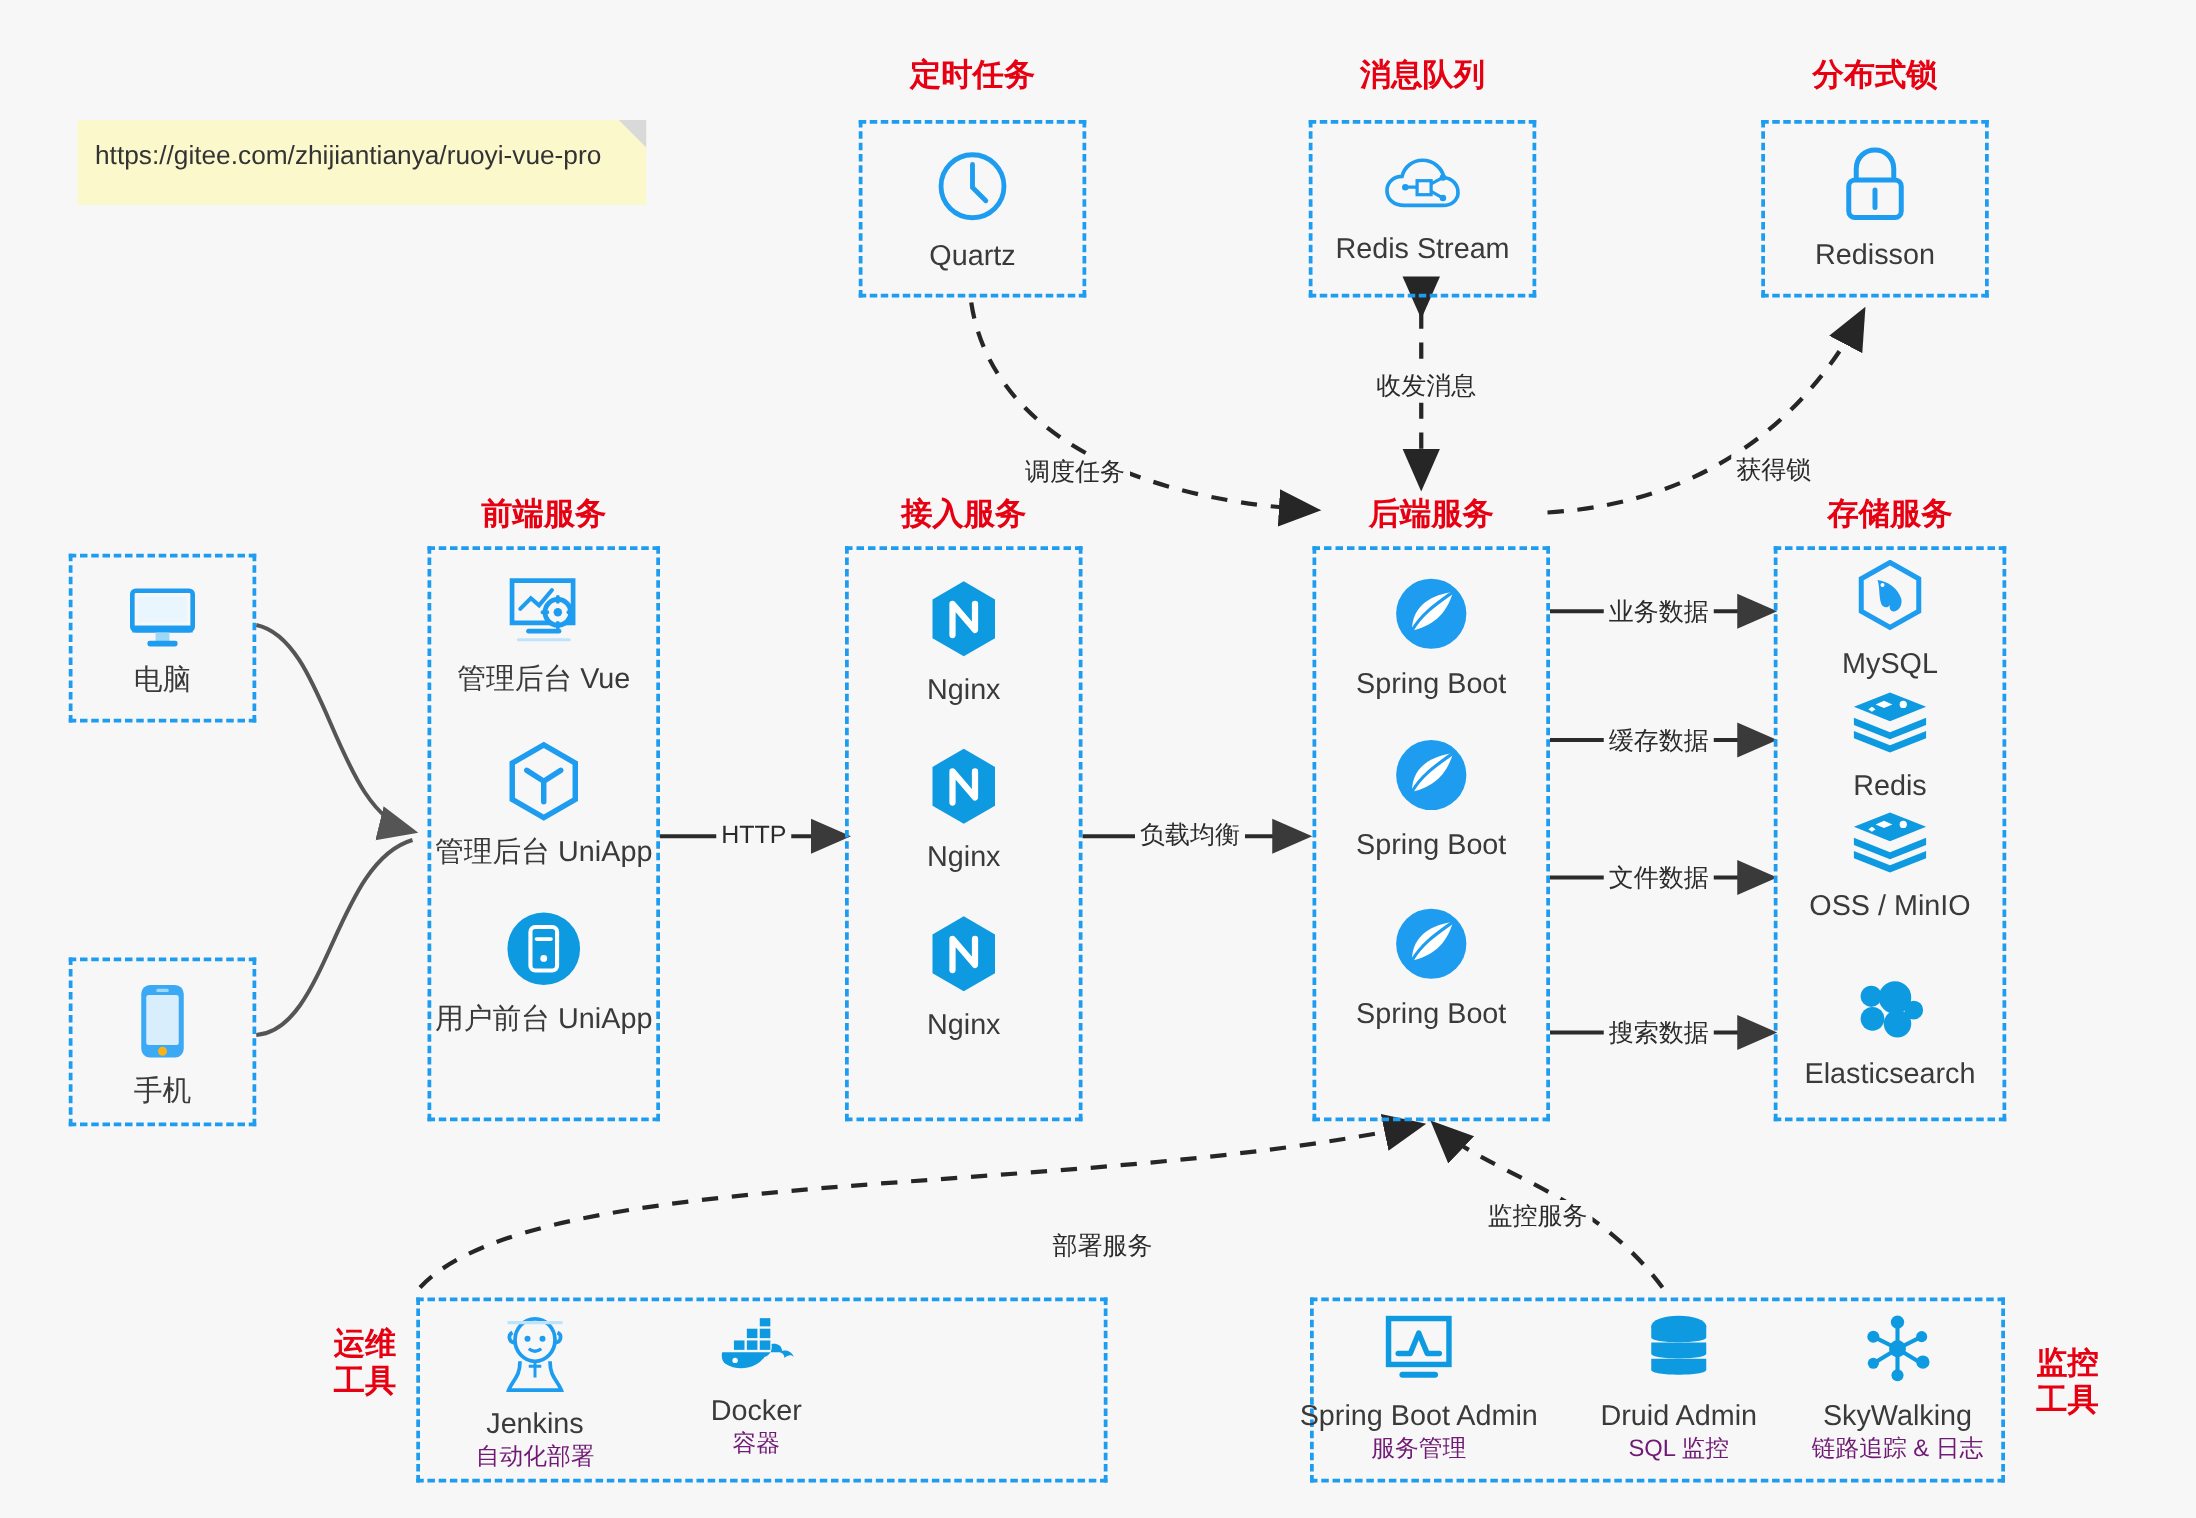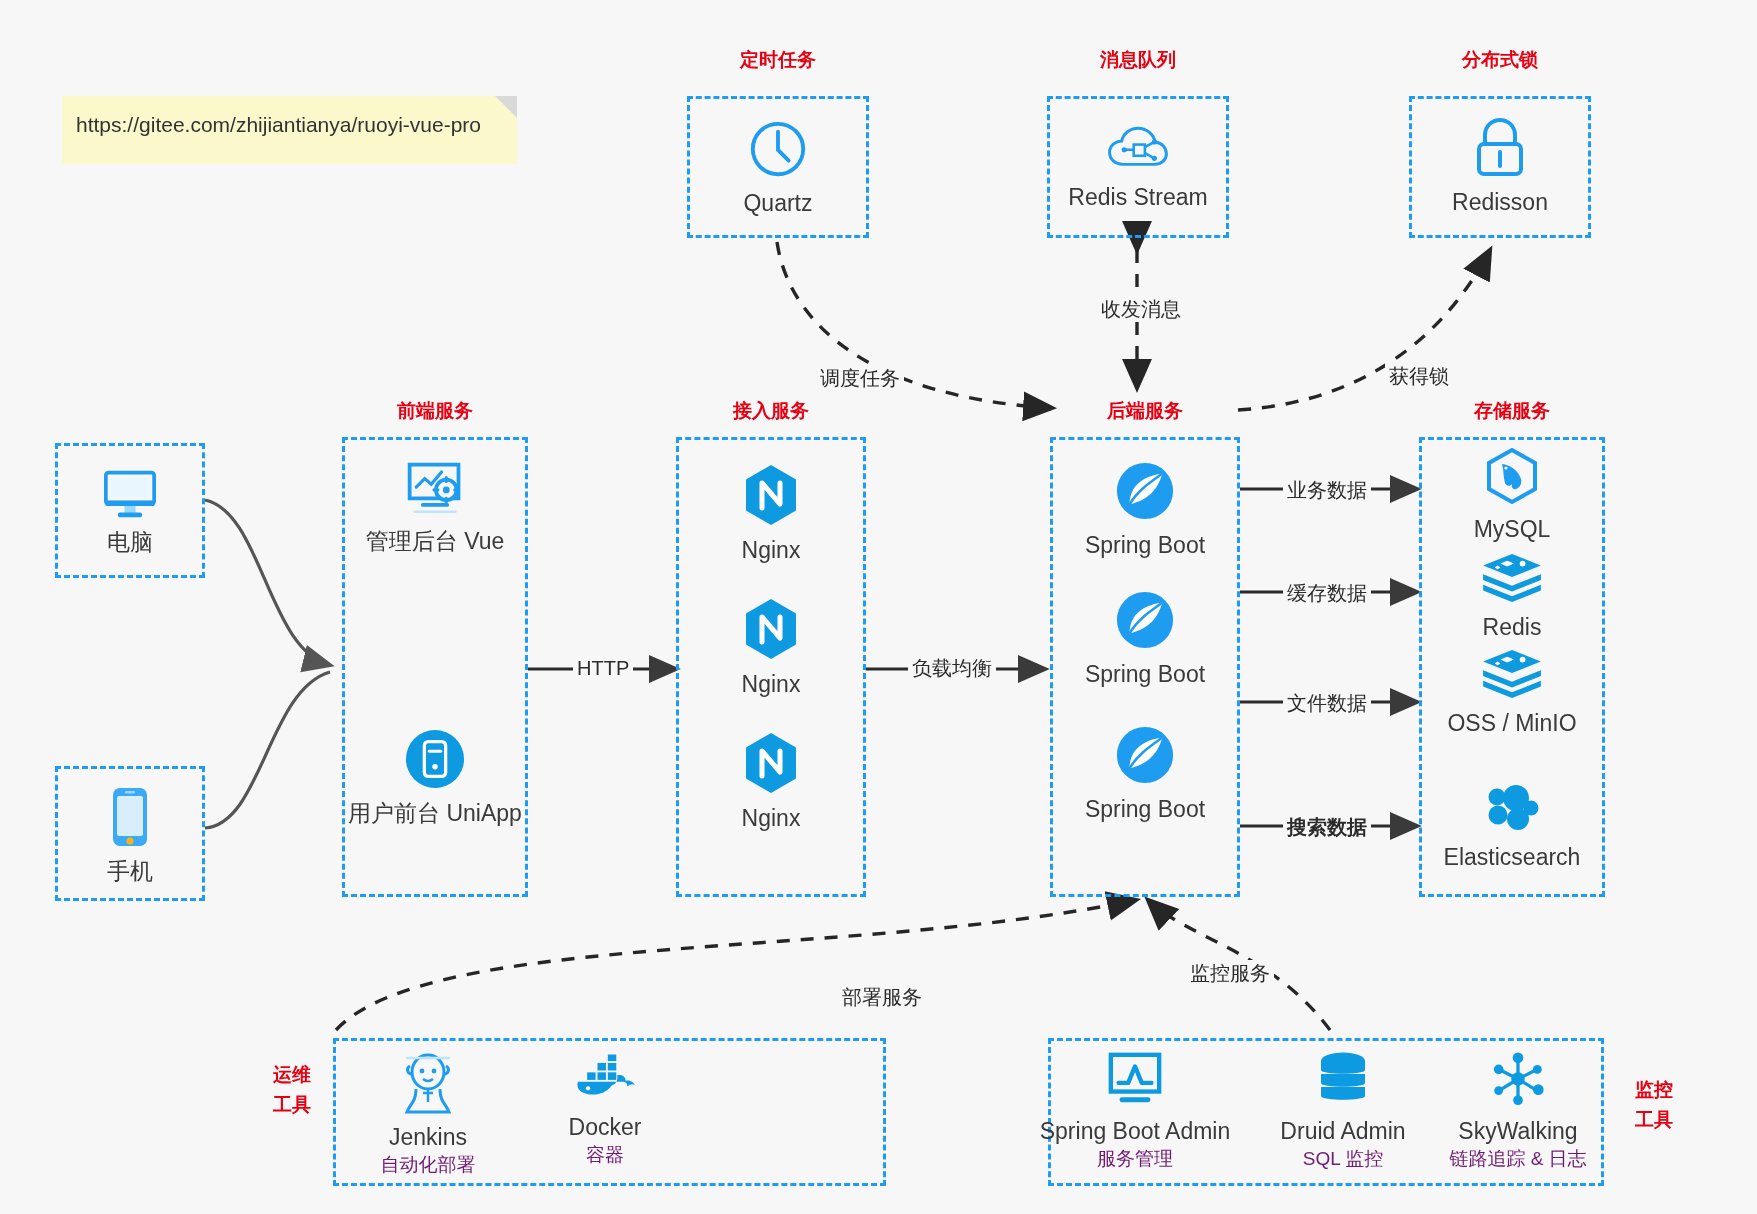--- a/index.html
+++ b/index.html
@@ -28,21 +28,21 @@
   
   .dbox{
     position:absolute;
     border:3px dashed #1e9cf0;
     background:transparent;
     box-sizing:border-box;
   }
   
   .gtitle{
     position:absolute;color:#e60012;font-weight:bold;
-    font-size:19px;line-height:30px;text-align:center;white-space:nowrap;
+    font-size:25px;line-height:30px;text-align:center;white-space:nowrap;
   }
   .gtitle.vert{text-align:center;}
 
   
   .node{position:absolute;text-align:center;}
   .node .lbl{
     font-size:23px;color:#3a3a3a;line-height:27px;white-space:nowrap;
     margin-top:6px;
   }
   .node .lbl2{font-size:19px;color:#701a75;line-height:27px;white-space:nowrap;}
@@ -185,20 +185,29 @@
         <circle cx="45" cy="33" r="11" fill="#f7f7f7" stroke="#1e9cf0" stroke-width="4"></circle>
         <circle cx="45" cy="33" r="3.6" fill="#1e9cf0"></circle>
         <path d="M45 20 L45 24 M45 42 L45 46 M32 33 L36 33 M54 33 L58 33" stroke="#1e9cf0" stroke-width="3.4" stroke-linecap="round"></path>
         <rect x="18" y="47" width="30" height="4" rx="2" fill="#1e9cf0"></rect>
         <rect x="10" y="55" width="46" height="2.6" rx="1.3" fill="#bfe4fa"></rect>
       </svg>
     </span>
     <div class="lbl">管理后台 Vue</div>
   </div>
 
+  <div class="node" style="left:342px;top:593px;width:186px;">
+    <span class="icon">
+      <svg width="62" height="64" viewBox="0 0 62 66">
+        <path d="M31 3 L57 18 L57 48 L31 63 L5 48 L5 18 Z" fill="none" stroke="#1e9cf0" stroke-width="4.5"></path>
+        <path d="M31 33 L31 50 M31 33 L17 24 M31 33 L45 24" fill="none" stroke="#1e9cf0" stroke-width="4.5" stroke-linecap="round"></path>
+      </svg>
+    </span>
+    <div class="lbl">管理后台 UniApp</div>
+  </div>
 
   <div class="node" style="left:342px;top:728px;width:186px;">
     <span class="icon">
       <svg width="62" height="62" viewBox="0 0 64 64">
         <circle cx="32" cy="32" r="30" fill="#0e9ae0"></circle>
         <rect x="21" y="14" width="22" height="36" rx="4" fill="none" stroke="#ffffff" stroke-width="3.4"></rect>
         <path d="M26 24 H38" stroke="#ffffff" stroke-width="3" stroke-linecap="round"></path>
         <circle cx="32" cy="40" r="2.8" fill="#ffffff"></circle>
       </svg>
     </span>
@@ -274,21 +283,21 @@
         <path d="M16 46 C16 24 34 16 50 14 C44 34 32 42 16 46 Z" fill="#ffffff"></path>
         <path d="M16 46 C24 32 36 24 50 14" fill="none" stroke="#1e9cf0" stroke-width="2.6"></path>
       </svg>
     </span>
     <div class="lbl">Spring Boot</div>
   </div>
 
   <div class="elabel" style="left:1283px;top:477px;">业务数据</div>
   <div class="elabel" style="left:1283px;top:580px;text-align:right;">缓存数据</div>
   <div class="elabel" style="left:1283px;top:690px;">文件数据</div>
-  <div class="elabel" style="left:1283px;top:814px;font-weight:bold;">搜索数据</div>
+  <div class="elabel" style="left:1283px;top:814px;">搜索数据</div>
 
   <div class="gtitle" style="left:1419px;top:396px;width:186px;">存储服务</div>
   <div class="dbox" style="left:1419px;top:437px;width:186px;height:460px;"></div>
 
   <div class="node" style="left:1419px;top:448px;width:186px;">
     <span class="icon">
       <svg width="56" height="58" viewBox="0 0 56 58">
         <path d="M28 2 L51 15 L51 41 L28 54 L5 41 L5 15 Z" fill="none" stroke="#1e9cf0" stroke-width="4"></path>
         <path d="M18 16 C26 17 34 22 37 31 C38 35 36 40 32 41 C29 42 27 39 28 36 C26 39 22 38 21 35 C19 29 20 22 18 16 Z" fill="#1e9cf0"></path>
         <circle cx="22" cy="20" r="1.6" fill="#ffffff"></circle>

